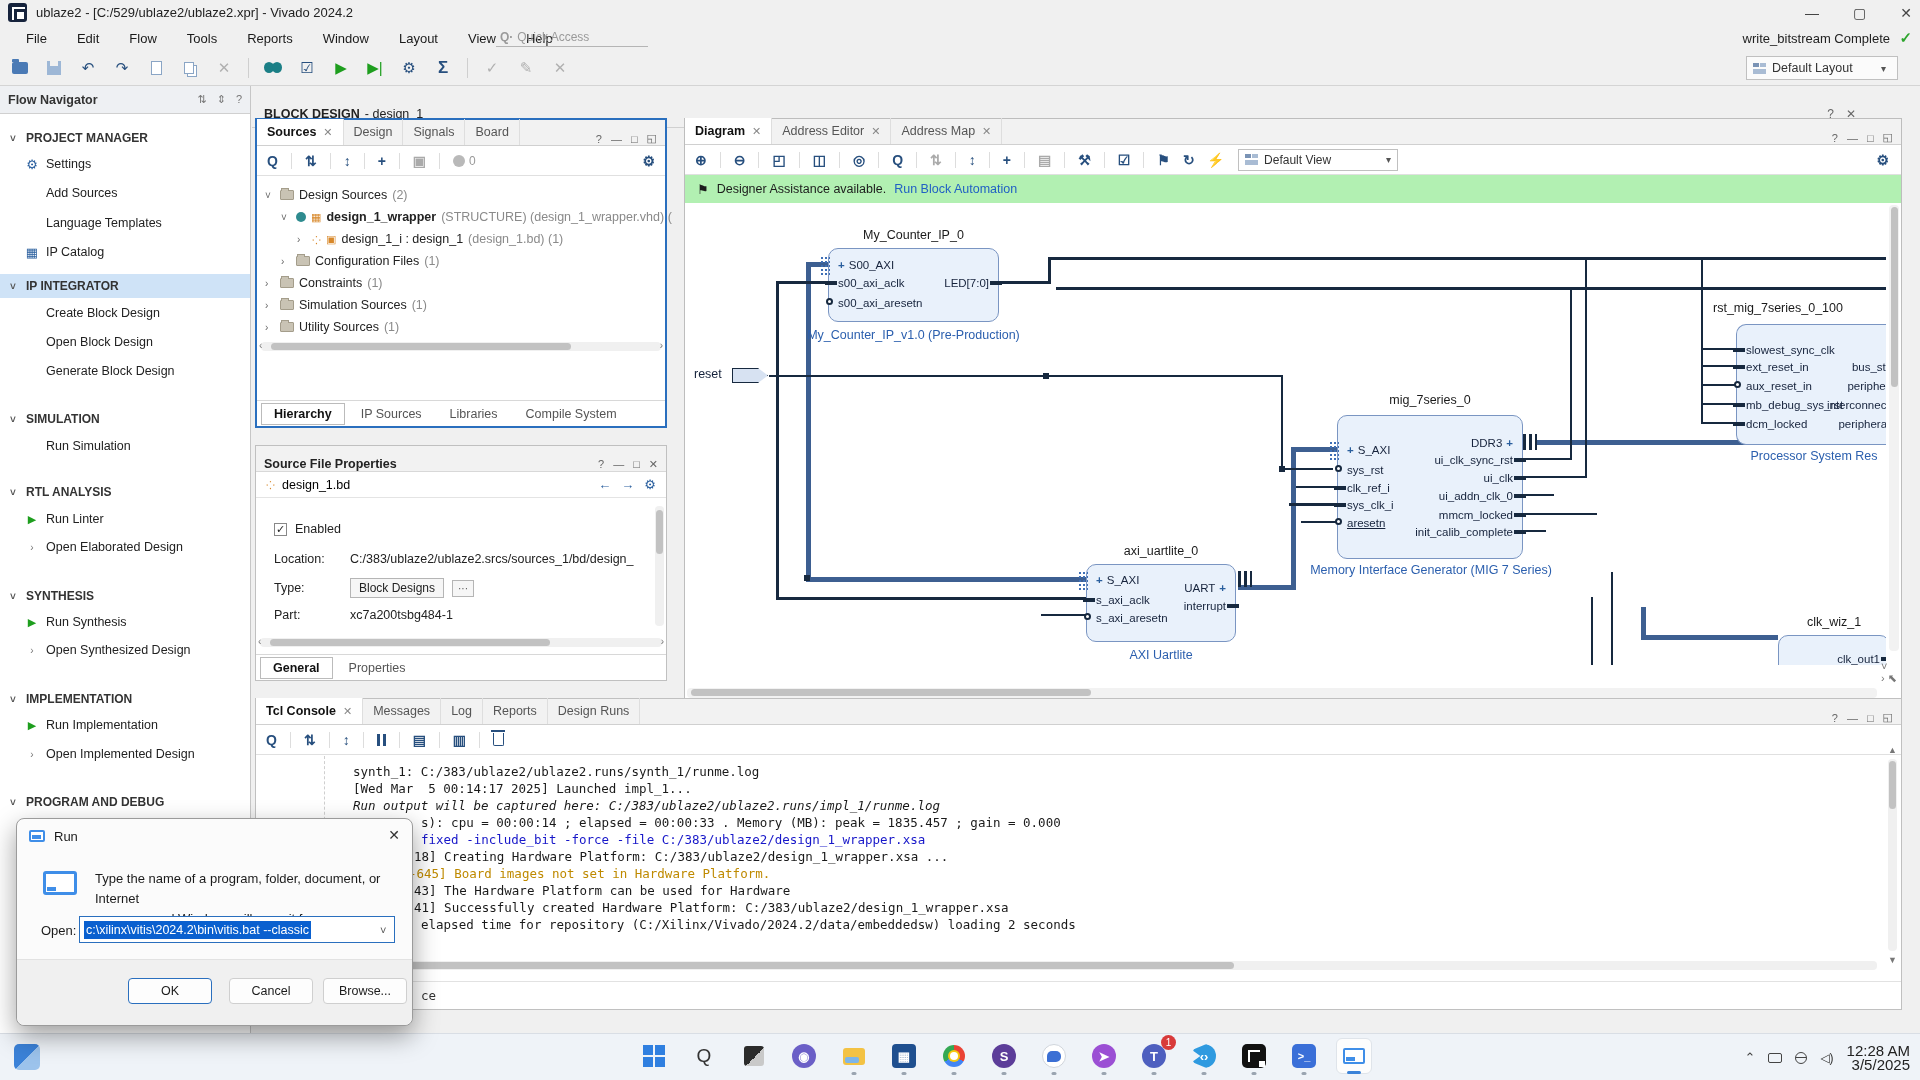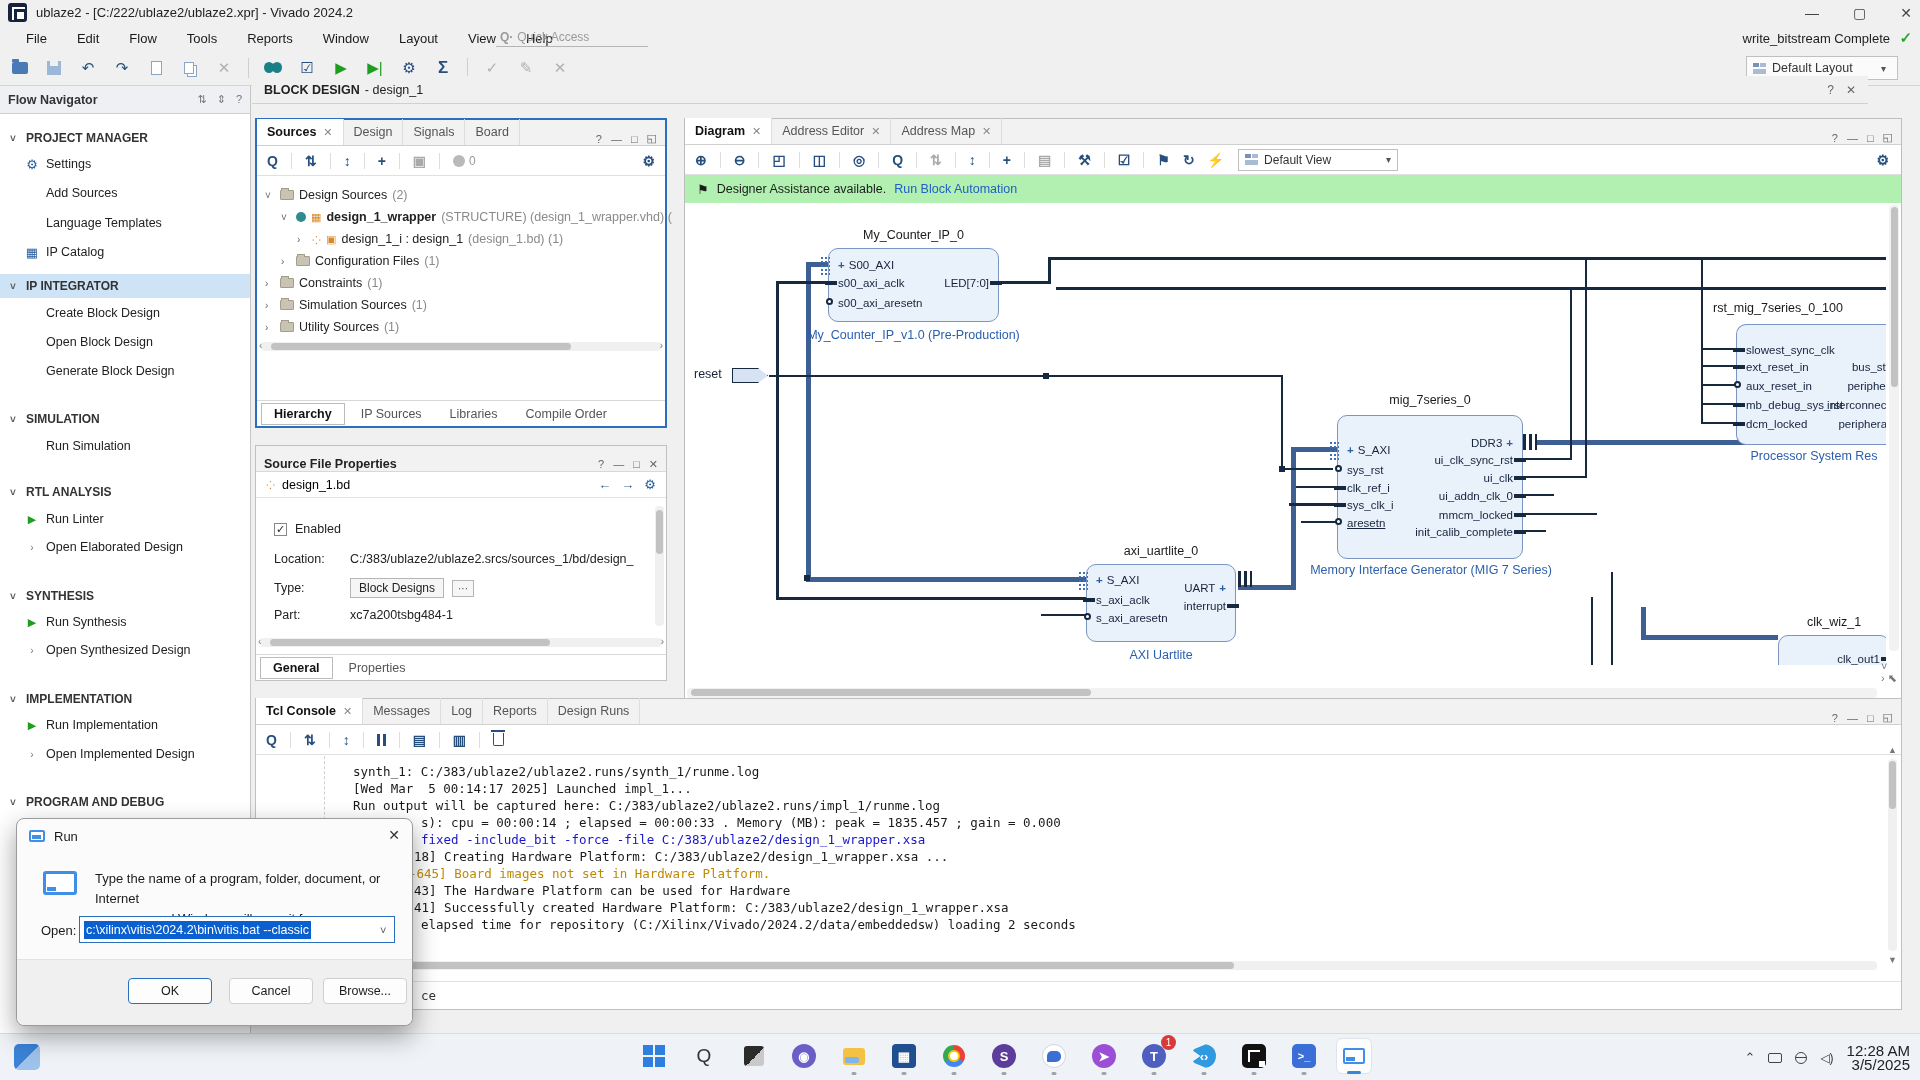--- a/index.html
+++ b/index.html
@@ -164,21 +164,21 @@
   .t-net::before { content:""; position:absolute; left:0; right:0; top:4px; height:1.5px; background:#444; }
   .t-vol { font-size:12px; color:#333; }
 </style>
 </head>
 <body>
 
 <div id="app">
 
   <div class="titlebar">
     <div class="vivado-logo"></div>
-    <div class="title-text">ublaze2 - [C:/222/ublaze2/ublaze2.xpr] - Vivado 2024.2</div>
+    <div class="title-text">ublaze2 - [C:/529/ublaze2/ublaze2.xpr] - Vivado 2024.2</div>
     <div class="win-ctrls">
       <span>—</span>
       <span>▢</span>
       <span>✕</span>
     </div>
   </div>
 
   <div class="menubar">
     <span class="menu-item">File</span>
     <span class="menu-item">Edit</span>
@@ -315,21 +315,21 @@
     <div class="fn-row" style="top:656px;">
         <span class="fn-icon" style="color:#777;font-size:10px;">›</span>
         <span class="fn-ind">Open Implemented Design</span>
       </div>
     <div class="fn-row fn-sec" style="top:704px;">
         <span class="fn-chev">˅</span>
         <span>PROGRAM AND DEBUG</span>
       </div>
   </div>
 
-  <div style="position:absolute; left:252px; top:76px; width:1616px; height:28px; background:#f0f0f0; border-bottom:1px solid #d0d0d0; display:flex; align-items:center; padding:0 12px;">
+  <div style="position:absolute; left:252px; top:100px; width:1616px; height:28px; background:#f0f0f0; border-bottom:1px solid #d0d0d0; display:flex; align-items:center; padding:0 12px;">
     <span style="font-weight:bold; font-size:12.5px; color:#222;">BLOCK DESIGN</span>
     <span style="font-size:12.5px; color:#222; margin-left:5px;">- design_1</span>
     <span style="margin-left:auto; color:#666; font-size:12px; display:flex; gap:12px;">
       <span>?</span>
       <span>✕</span>
     </span>
   </div>
 
   <div class="sources">
     <div class="ptabs">
@@ -418,21 +418,21 @@
     </div>
     <div class="hscroll" style="top:222px;">
         <span style="position:absolute;left:-2px;top:-2px;color:#777;font-size:10px;">‹</span>
         <div class="hthumb" style="left:10px; width:300px;"></div>
         <span style="position:absolute;right:-2px;top:-2px;color:#777;font-size:10px;">›</span>
       </div>
     <div class="btabs">
       <span class="btab active">Hierarchy</span>
       <span class="btab">IP Sources</span>
       <span class="btab">Libraries</span>
-      <span class="btab">Compile Order</span>
+      <span class="btab">Compile System</span>
     </div>
   </div>
 
   <div class="props">
     <div class="props-header">
       <span>Source File Properties</span>
       <span style="margin-left:auto; display:flex; gap:9px; font-weight:normal; color:#666; font-size:11px;">
         <span>?</span>
         <span>—</span>
         <span>□</span>
@@ -695,21 +695,21 @@
       <span class="pt-ico">▤</span>
         <span class="pt-sep"></span>
       <span class="pt-ico">▥</span>
         <span class="pt-sep"></span>
       <span class="i-trash"></span>
     </div>
     <div class="log">
       <div class="guide"></div>
       <div class="lg" style="left:97px;  top:8px;">synth_1: C:/383/ublaze2/ublaze2.runs/synth_1/runme.log</div>
       <div class="lg" style="left:97px;  top:25px;">[Wed Mar  5 00:14:17 2025] Launched impl_1...</div>
-      <div class="lg" style="left:97px;  top:42px;">Run output will be captured here: C:/383/ublaze2/ublaze2.runs/impl_1/runme.log</div>
+      <div class="lg" style="left:97px;  top:42px;font-style:italic;">Run output will be captured here: C:/383/ublaze2/ublaze2.runs/impl_1/runme.log</div>
       <div class="lg" style="left:165px; top:59px;">s): cpu = 00:00:14 ; elapsed = 00:00:33 . Memory (MB): peak = 1835.457 ; gain = 0.000</div>
       <div class="lg cmd" style="left:165px; top:76px;">fixed -include_bit -force -file C:/383/ublaze2/design_1_wrapper.xsa</div>
       <div class="lg" style="left:158px; top:93px;">18] Creating Hardware Platform: C:/383/ublaze2/design_1_wrapper.xsa ...</div>
       <div class="lg warn" style="left:153px; top:110px;">-645] Board images not set in Hardware Platform.</div>
       <div class="lg" style="left:158px; top:127px;">43] The Hardware Platform can be used for Hardware</div>
       <div class="lg" style="left:158px; top:144px;">41] Successfully created Hardware Platform: C:/383/ublaze2/design_1_wrapper.xsa</div>
       <div class="lg" style="left:165px; top:161px;">elapsed time for repository (C:/Xilinx/Vivado/2024.2/data/embeddedsw) loading 2 seconds</div>
     </div>
     <div class="vscroll" style="top:60px; height:192px; right:4px;">
       <span style="position:absolute; top:-14px; left:0; color:#777; font-size:9px;">▲</span>

